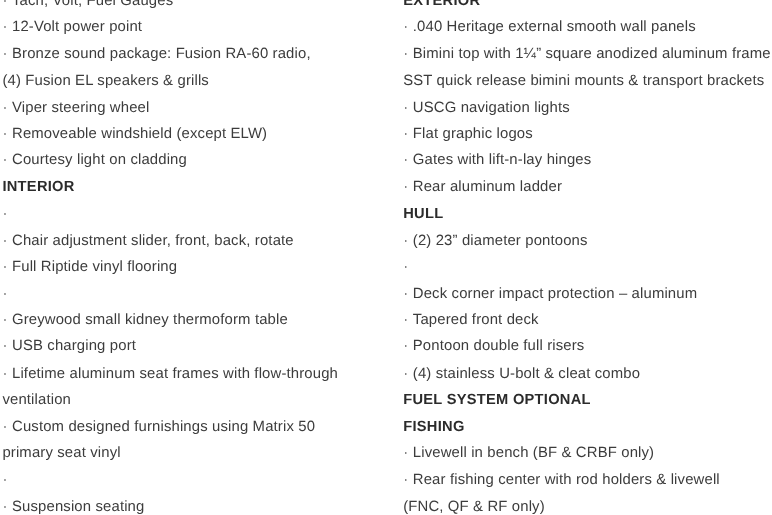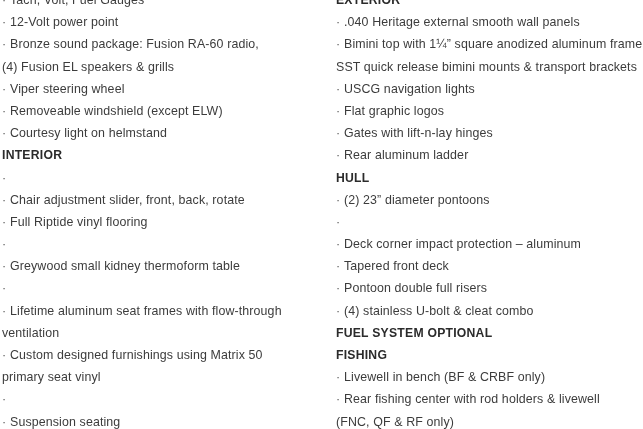--- a/index.html
+++ b/index.html
@@ -75,28 +75,28 @@
 
 <div id="spec-sheet">
 
   <div class="spec-column" id="column-left">
       <div class="spec-line bullet"><span class="bullet-mark">·</span><span>Tach, Volt, Fuel Gauges</span></div>
       <div class="spec-line bullet"><span class="bullet-mark">·</span><span>12-Volt power point</span></div>
       <div class="spec-line bullet"><span class="bullet-mark">·</span><span>Bronze sound package: Fusion RA-60 radio,</span></div>
       <div class="spec-line continuation"><span>(4) Fusion EL speakers &amp; grills</span></div>
       <div class="spec-line bullet"><span class="bullet-mark">·</span><span>Viper steering wheel</span></div>
       <div class="spec-line bullet"><span class="bullet-mark">·</span><span>Removeable windshield (except ELW)</span></div>
-      <div class="spec-line bullet"><span class="bullet-mark">·</span><span>Courtesy light on helmstand</span></div>
+      <div class="spec-line bullet"><span class="bullet-mark">·</span><span>Courtesy light on cladding</span></div>
       <div class="spec-line heading"><span>INTERIOR</span></div>
       <div class="spec-line bullet"><span class="bullet-mark">·</span></div>
       <div class="spec-line bullet"><span class="bullet-mark">·</span><span>Chair adjustment slider, front, back, rotate</span></div>
       <div class="spec-line bullet"><span class="bullet-mark">·</span><span>Full Riptide vinyl flooring</span></div>
       <div class="spec-line bullet"><span class="bullet-mark">·</span></div>
       <div class="spec-line bullet"><span class="bullet-mark">·</span><span>Greywood small kidney thermoform table</span></div>
-      <div class="spec-line bullet"><span class="bullet-mark">·</span></div>
+      <div class="spec-line bullet"><span class="bullet-mark">·</span><span>USB charging port</span></div>
       <div class="spec-line bullet"><span class="bullet-mark">·</span><span>Lifetime aluminum seat frames with flow-through</span></div>
       <div class="spec-line continuation"><span>ventilation</span></div>
       <div class="spec-line bullet"><span class="bullet-mark">·</span><span>Custom designed furnishings using Matrix 50</span></div>
       <div class="spec-line continuation"><span>primary seat vinyl</span></div>
       <div class="spec-line bullet"><span class="bullet-mark">·</span></div>
       <div class="spec-line bullet"><span class="bullet-mark">·</span><span>Suspension seating</span></div>
     </div>
 
   <div class="spec-column" id="column-right">
       <div class="spec-line heading"><span>EXTERIOR</span></div>

